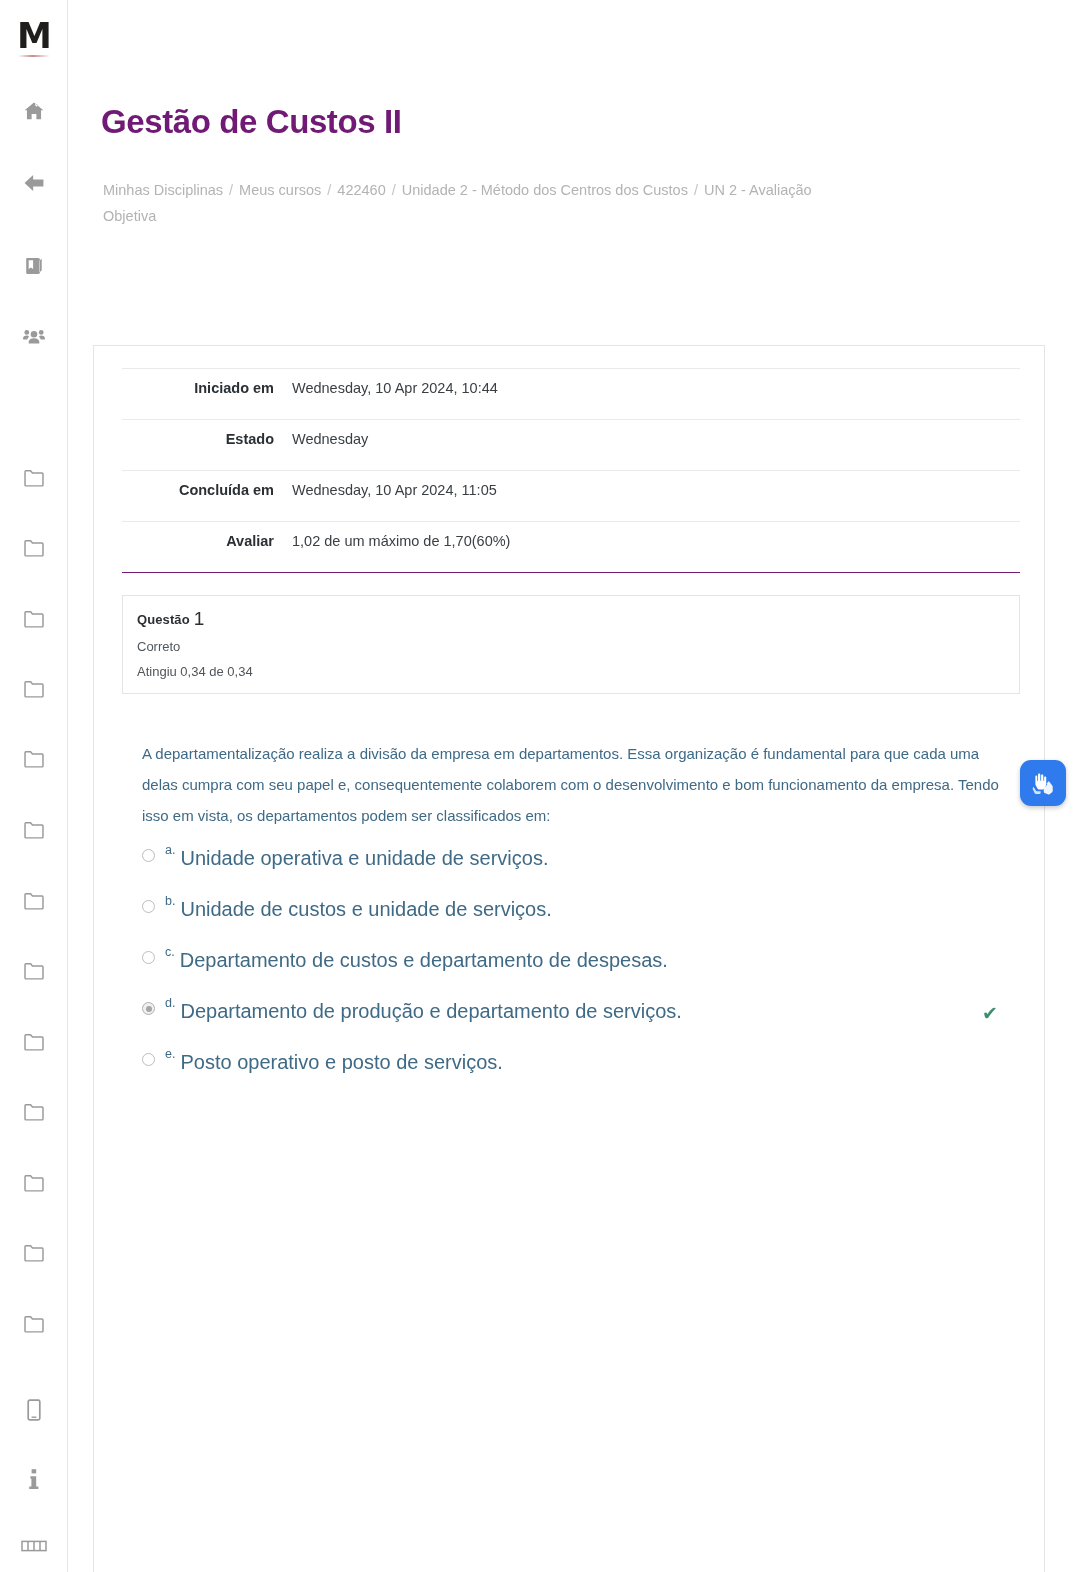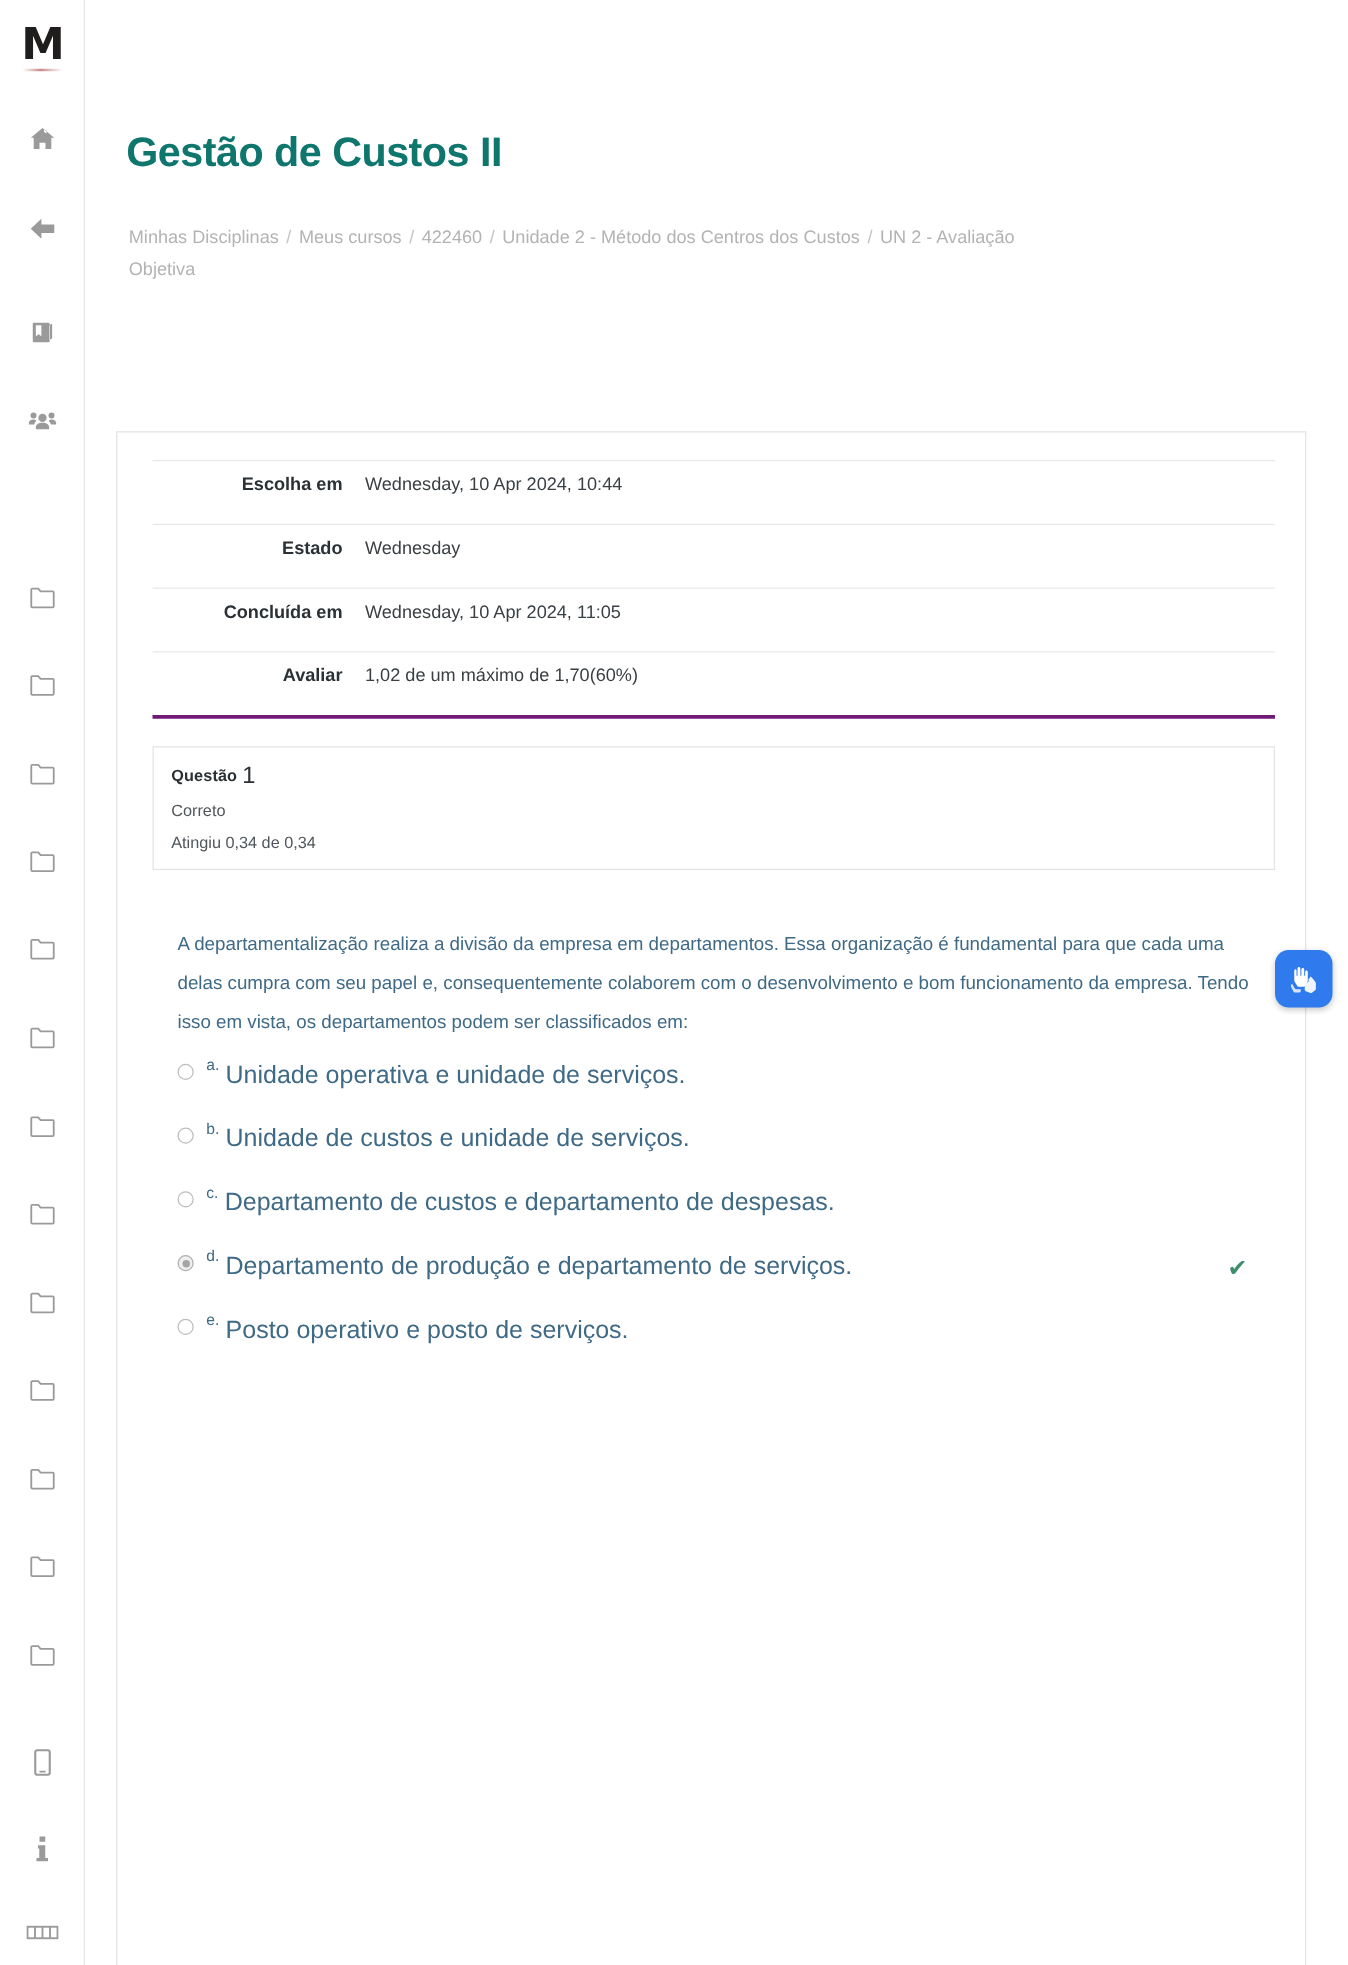--- a/index.html
+++ b/index.html
@@ -41,21 +41,21 @@
     display: flex; align-items: center; justify-content: center;
     color: #9a9a9a;
   }
   .nav-icon svg { display: block; }
 
   
   .main { position: absolute; left: 68px; top: 0; width: 1010px; }
 
   .page-title {
     position: absolute; left: 33px; top: 103px;
-    font-size: 33px; font-weight: 700; color: #0f766e;
+    font-size: 33px; font-weight: 700; color: #701a75;
     letter-spacing: -0.4px; white-space: nowrap;
   }
   .breadcrumb {
     position: absolute; left: 35px; top: 161px;
     width: 760px;
     font-size: 14.5px; color: #b3b3b3; line-height: 26px; margin-top: 16px;
   }
   .breadcrumb span { color: #b3b3b3; }
   .breadcrumb .sep { margin: 0 6px; color: #c4c4c4; }
   .breadcrumb a { color: #b3b3b3; text-decoration: none; }
@@ -70,21 +70,21 @@
     box-shadow: 0 0 0 rgba(0,0,0,0);
   }
 
   
   .summary {
     margin: 22px 28px 0 28px;
     width: 898px;
     border-collapse: collapse;
   }
   .summary tr { border-top: 1px solid #e9e9e9; }
-  .summary tr:last-child { border-bottom: 3px solid #701a75; }
+  .summary tr:last-child { border-bottom: 1px solid #701a75; }
   .summary th {
     width: 162px;
     text-align: right;
     font-size: 14.5px;
     font-weight: 700;
     color: #2b3034;
     padding: 8px 10px 8px 0;
     vertical-align: top;
     line-height: 22px;
   }
@@ -353,21 +353,21 @@
 
     <div class="breadcrumb">
       <a href="#">Minhas Disciplinas</a><span class="sep">/</span><a href="#">Meus cursos</a><span class="sep">/</span><a href="#">422460</a><span class="sep">/</span><a href="#">Unidade 2 - Método dos Centros dos Custos</a><span class="sep">/</span><a href="#">UN 2 - Avaliação Objetiva</a>
     </div>
 
     <div class="card">
 
       <table class="summary">
         <tbody>
             <tr>
-          <th>Escolha em</th>
+          <th>Iniciado em</th>
           <td>Wednesday, 10 Apr 2024, 10:44</td>
         </tr>
         <tr>
           <th>Estado</th>
           <td>Wednesday</td>
         </tr>
         <tr>
           <th>Concluída em</th>
           <td>Wednesday, 10 Apr 2024, 11:05</td>
         </tr>

